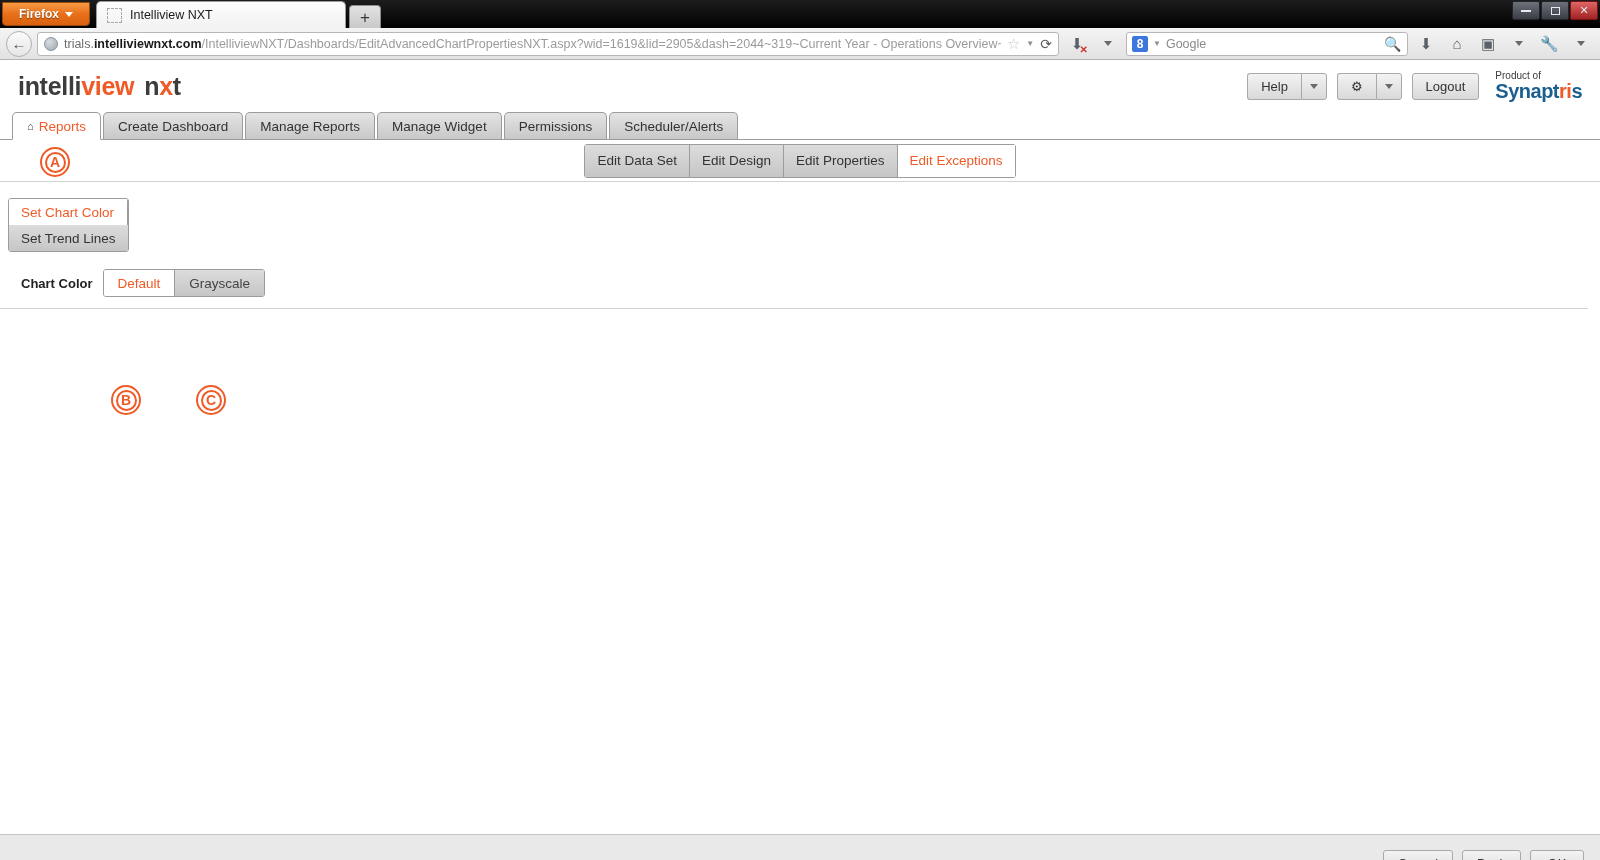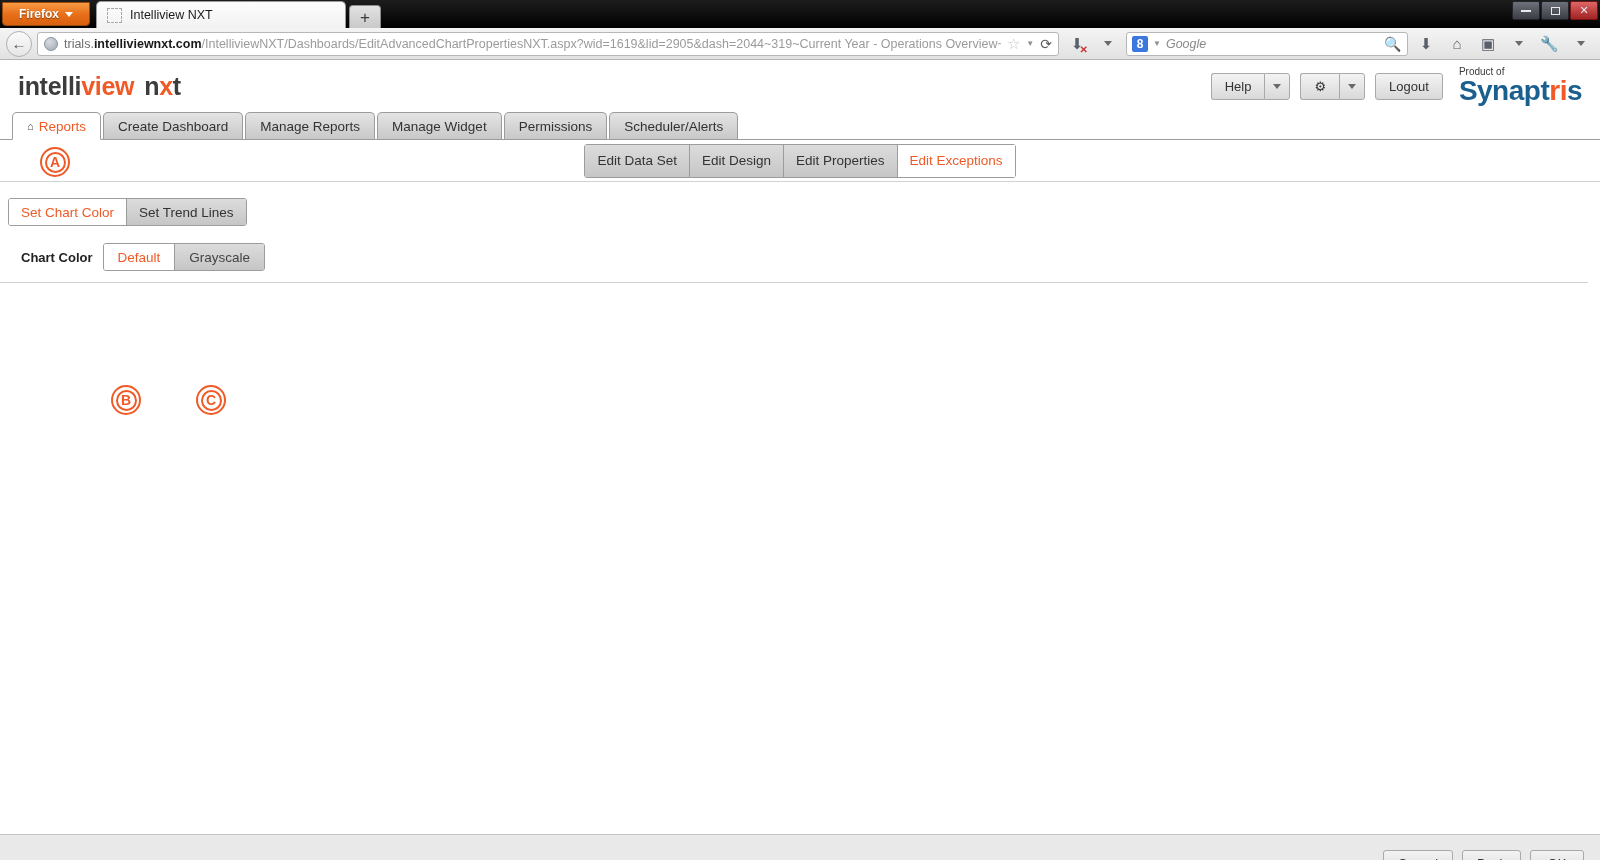--- a/index.html
+++ b/index.html
@@ -91,21 +91,21 @@
     border-right: 4px solid transparent; border-top: 5px solid #6a6a6a; }
   .searchbox {
     width: 282px; height: 24px; background: #fff; border: 1px solid #b7b7b7;
     border-radius: 3px; display: flex; align-items: center; padding: 0 5px; gap: 5px;
   }
   .g-badge {
     width: 16px; height: 16px; background: #3b77dd; color: #fff;
     font-size: 12px; font-weight: bold; display: flex;
     align-items: center; justify-content: center; border-radius: 2px;
   }
-  .search-ph { flex: 1; font-size: 12.5px; color: #8a8a8a; font-style: italic; }
+  .search-ph { flex: 1; font-size: 12.5px; color: #8a8a8a; }
   .mag { color: #3e68b5; font-size: 14px; }
   .dl-x { position: absolute; right: 2px; bottom: 2px; color: #c33; font-size: 10px; font-weight: bold; }
 
   
   .app-header {
     height: 52px; background: #fff; display: flex; align-items: center;
     padding: 0 18px; position: relative;
   }
   .logo { font-size: 25px; font-weight: bold; letter-spacing: -.3px; }
   .logo .dark { color: #3c3c3c; }
@@ -119,21 +119,21 @@
     background: linear-gradient(180deg,#f3f3f3 0%,#d9d9d9 100%);
     border: 1px solid #a9a9a9; height: 27px; padding: 0 13px;
     font-size: 13px; color: #333; display: flex; align-items: center;
     justify-content: center; border-radius: 3px;
   }
   .btn-group .gbtn:first-child { border-radius: 3px 0 0 3px; border-right: none; }
   .btn-group .gbtn:last-child { border-radius: 0 3px 3px 0; width: 26px; padding: 0; }
   .gbtn.solo { border-radius: 3px; }
   .syn-logo { margin-left: 6px; line-height: 1; text-align: left; }
   .syn-top { font-size: 10px; color: #3a3a3a; }
-  .syn-name { font-size: 28px; font-weight: bold; color: #1b5f8f; letter-spacing: -.5px; }
+  .syn-name { font-size: 20px; font-weight: bold; color: #1b5f8f; letter-spacing: -.5px; }
   .syn-name .fig { color: #ef5a26; position: relative; }
 
   
   .maintabs {
     display: flex; align-items: flex-end; padding: 0 12px;
     border-bottom: 1px solid #9c9c9c; background: #fff; height: 28px;
   }
   .mtab {
     height: 27px; padding: 0 14px; margin-right: 2px;
     background: linear-gradient(180deg,#e4e4e4 0%,#c8c8c8 100%);
@@ -165,21 +165,21 @@
     height: 26px; padding: 16px 12px; font-size: 13.5px; color: #333;
     display: flex; align-items: center;
     background: linear-gradient(180deg,#dcdcdc 0%,#c6c6c6 100%);
     border-right: 1px solid #9c9c9c;
   }
   .etab:last-child { border-right: none; }
   .etab.active { background: #fff; color: #ef5a26; }
 
   
   .subtabs-row { position: relative; padding: 16px 0 0 8px; }
-  .stabs { display: inline-flex; border: 1px solid #9c9c9c; border-radius: 3px; overflow: hidden; }
+  .stabs { display: inline-flex; border: 1px solid #9c9c9c; border-radius: 3px; overflow: hidden; flex-direction: column; }
   .stab {
     height: 26px; padding: 0 12px; font-size: 13.5px; color: #333;
     display: flex; align-items: center;
     background: linear-gradient(180deg,#dcdcdc 0%,#c6c6c6 100%);
     border-right: 1px solid #9c9c9c;
   }
   .stab:last-child { border-right: none; }
   .stab.active { background: #fff; color: #ef5a26; }
 
   

